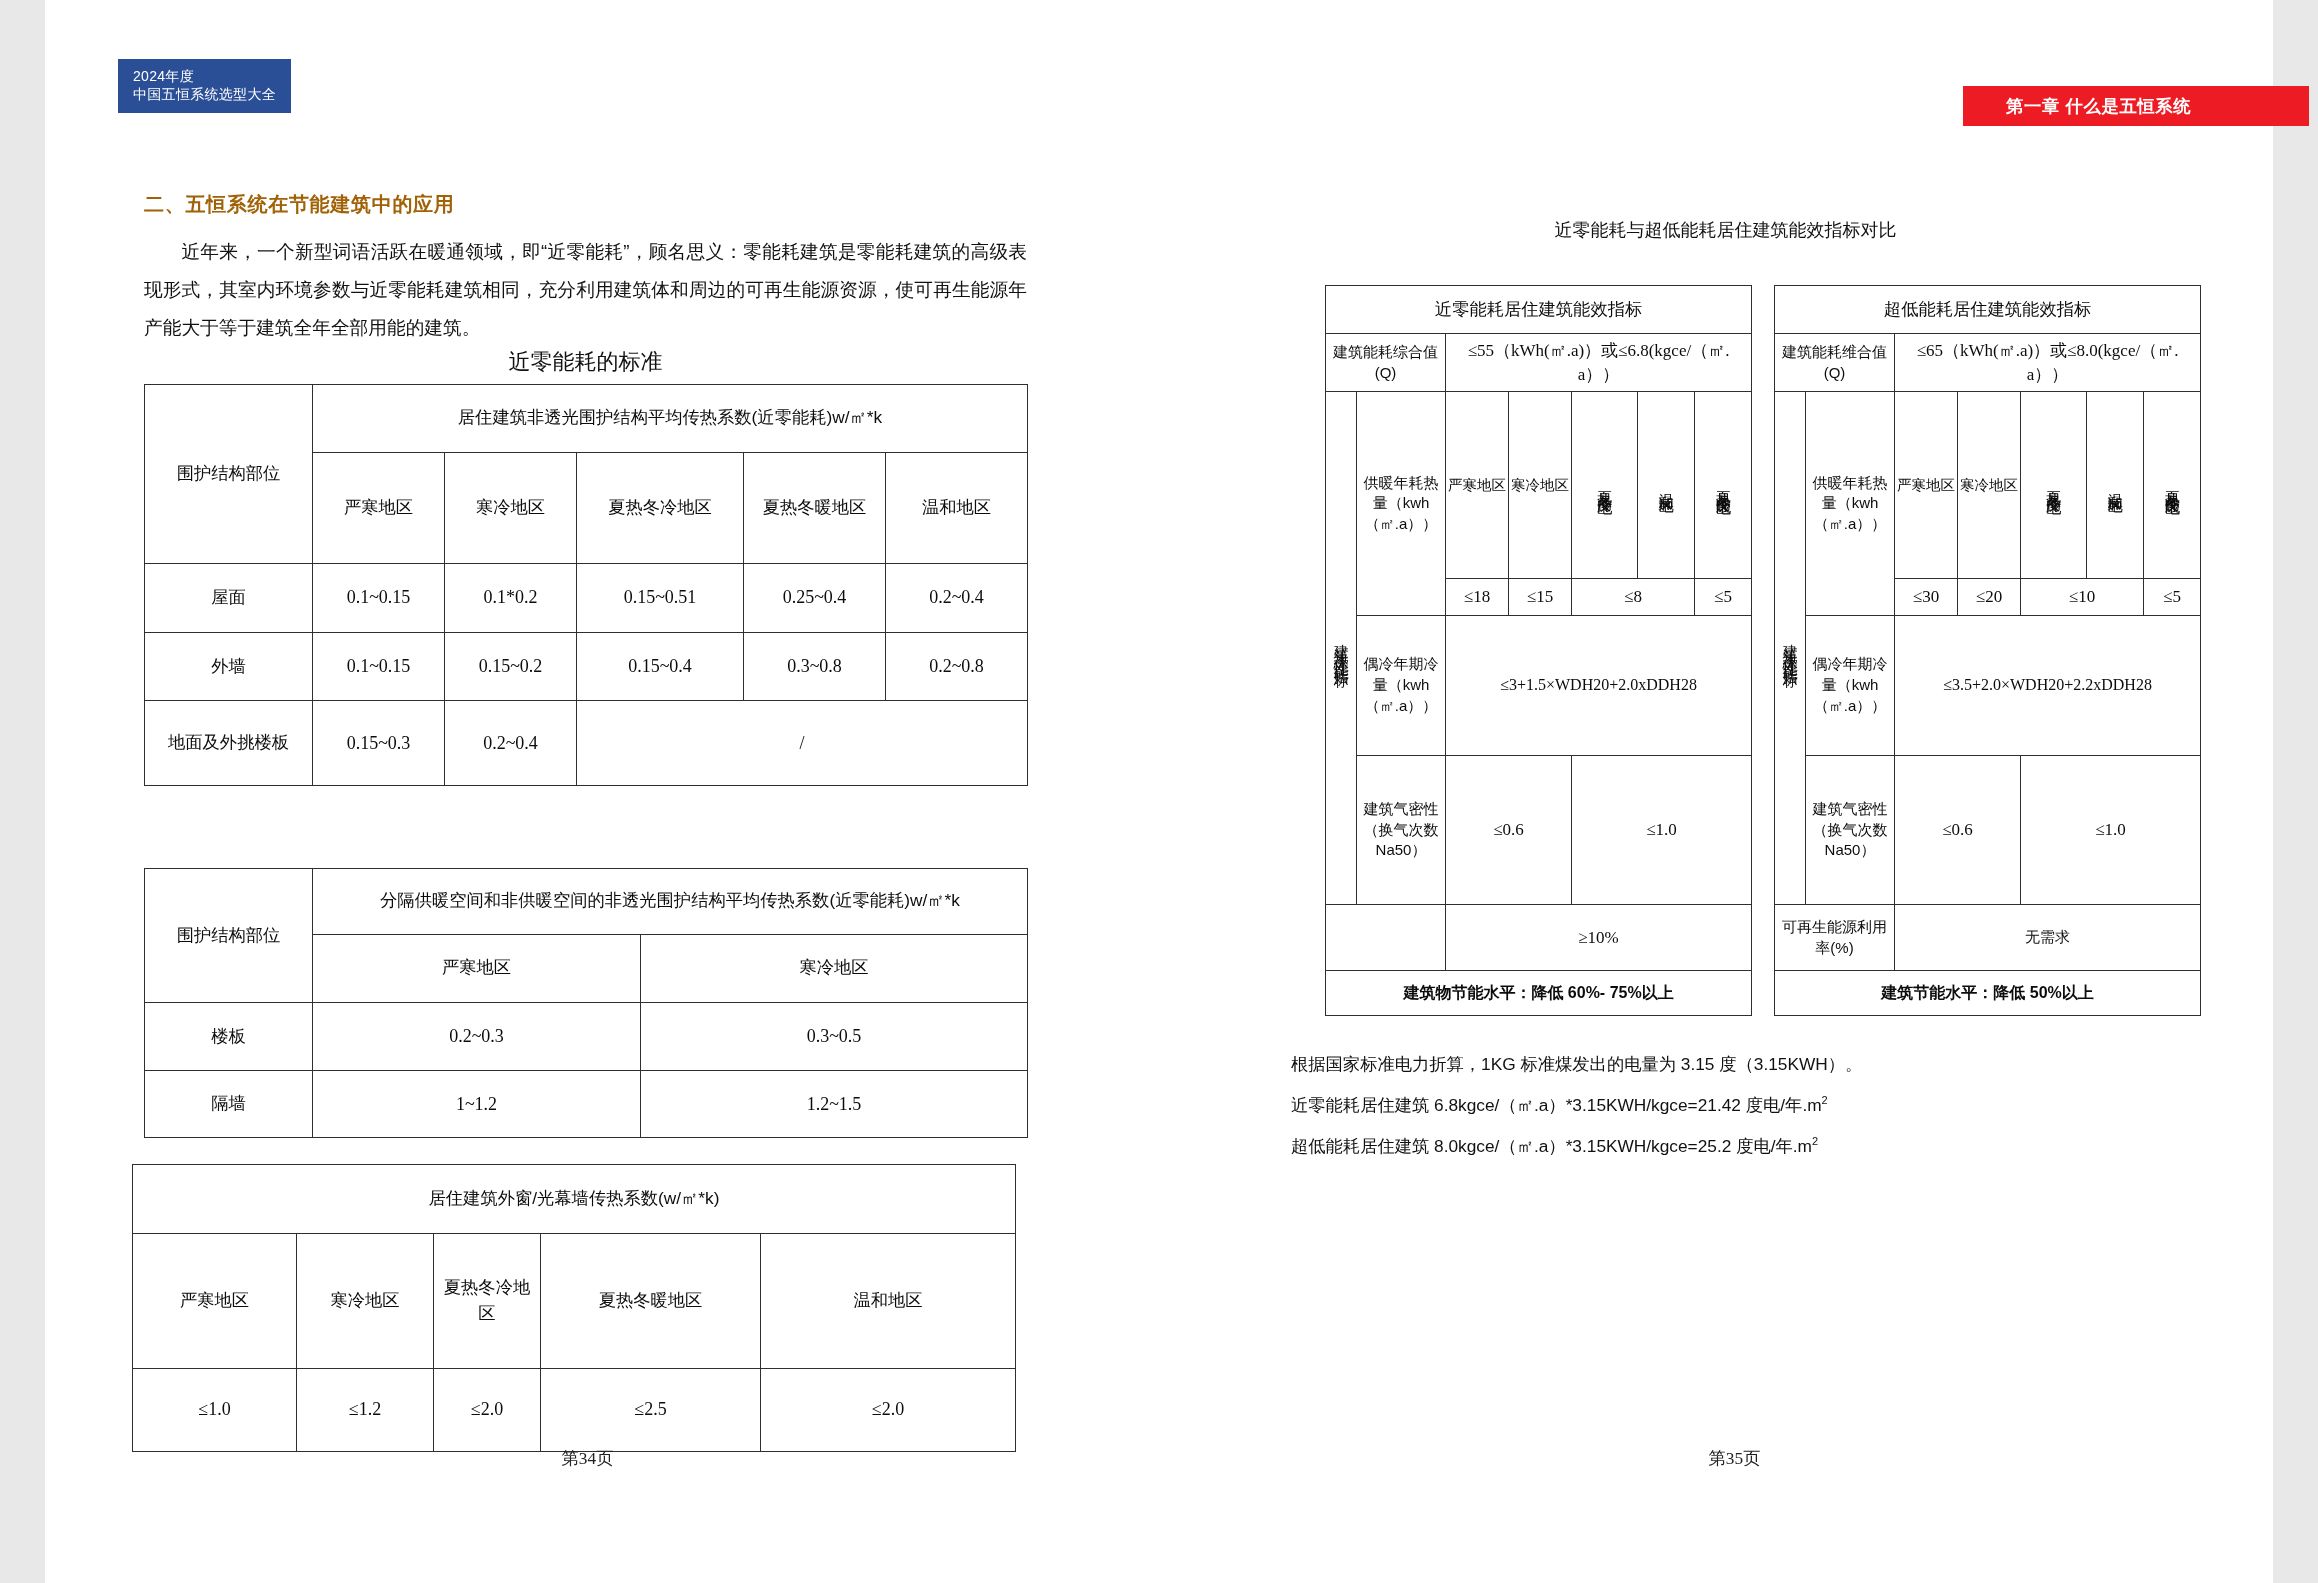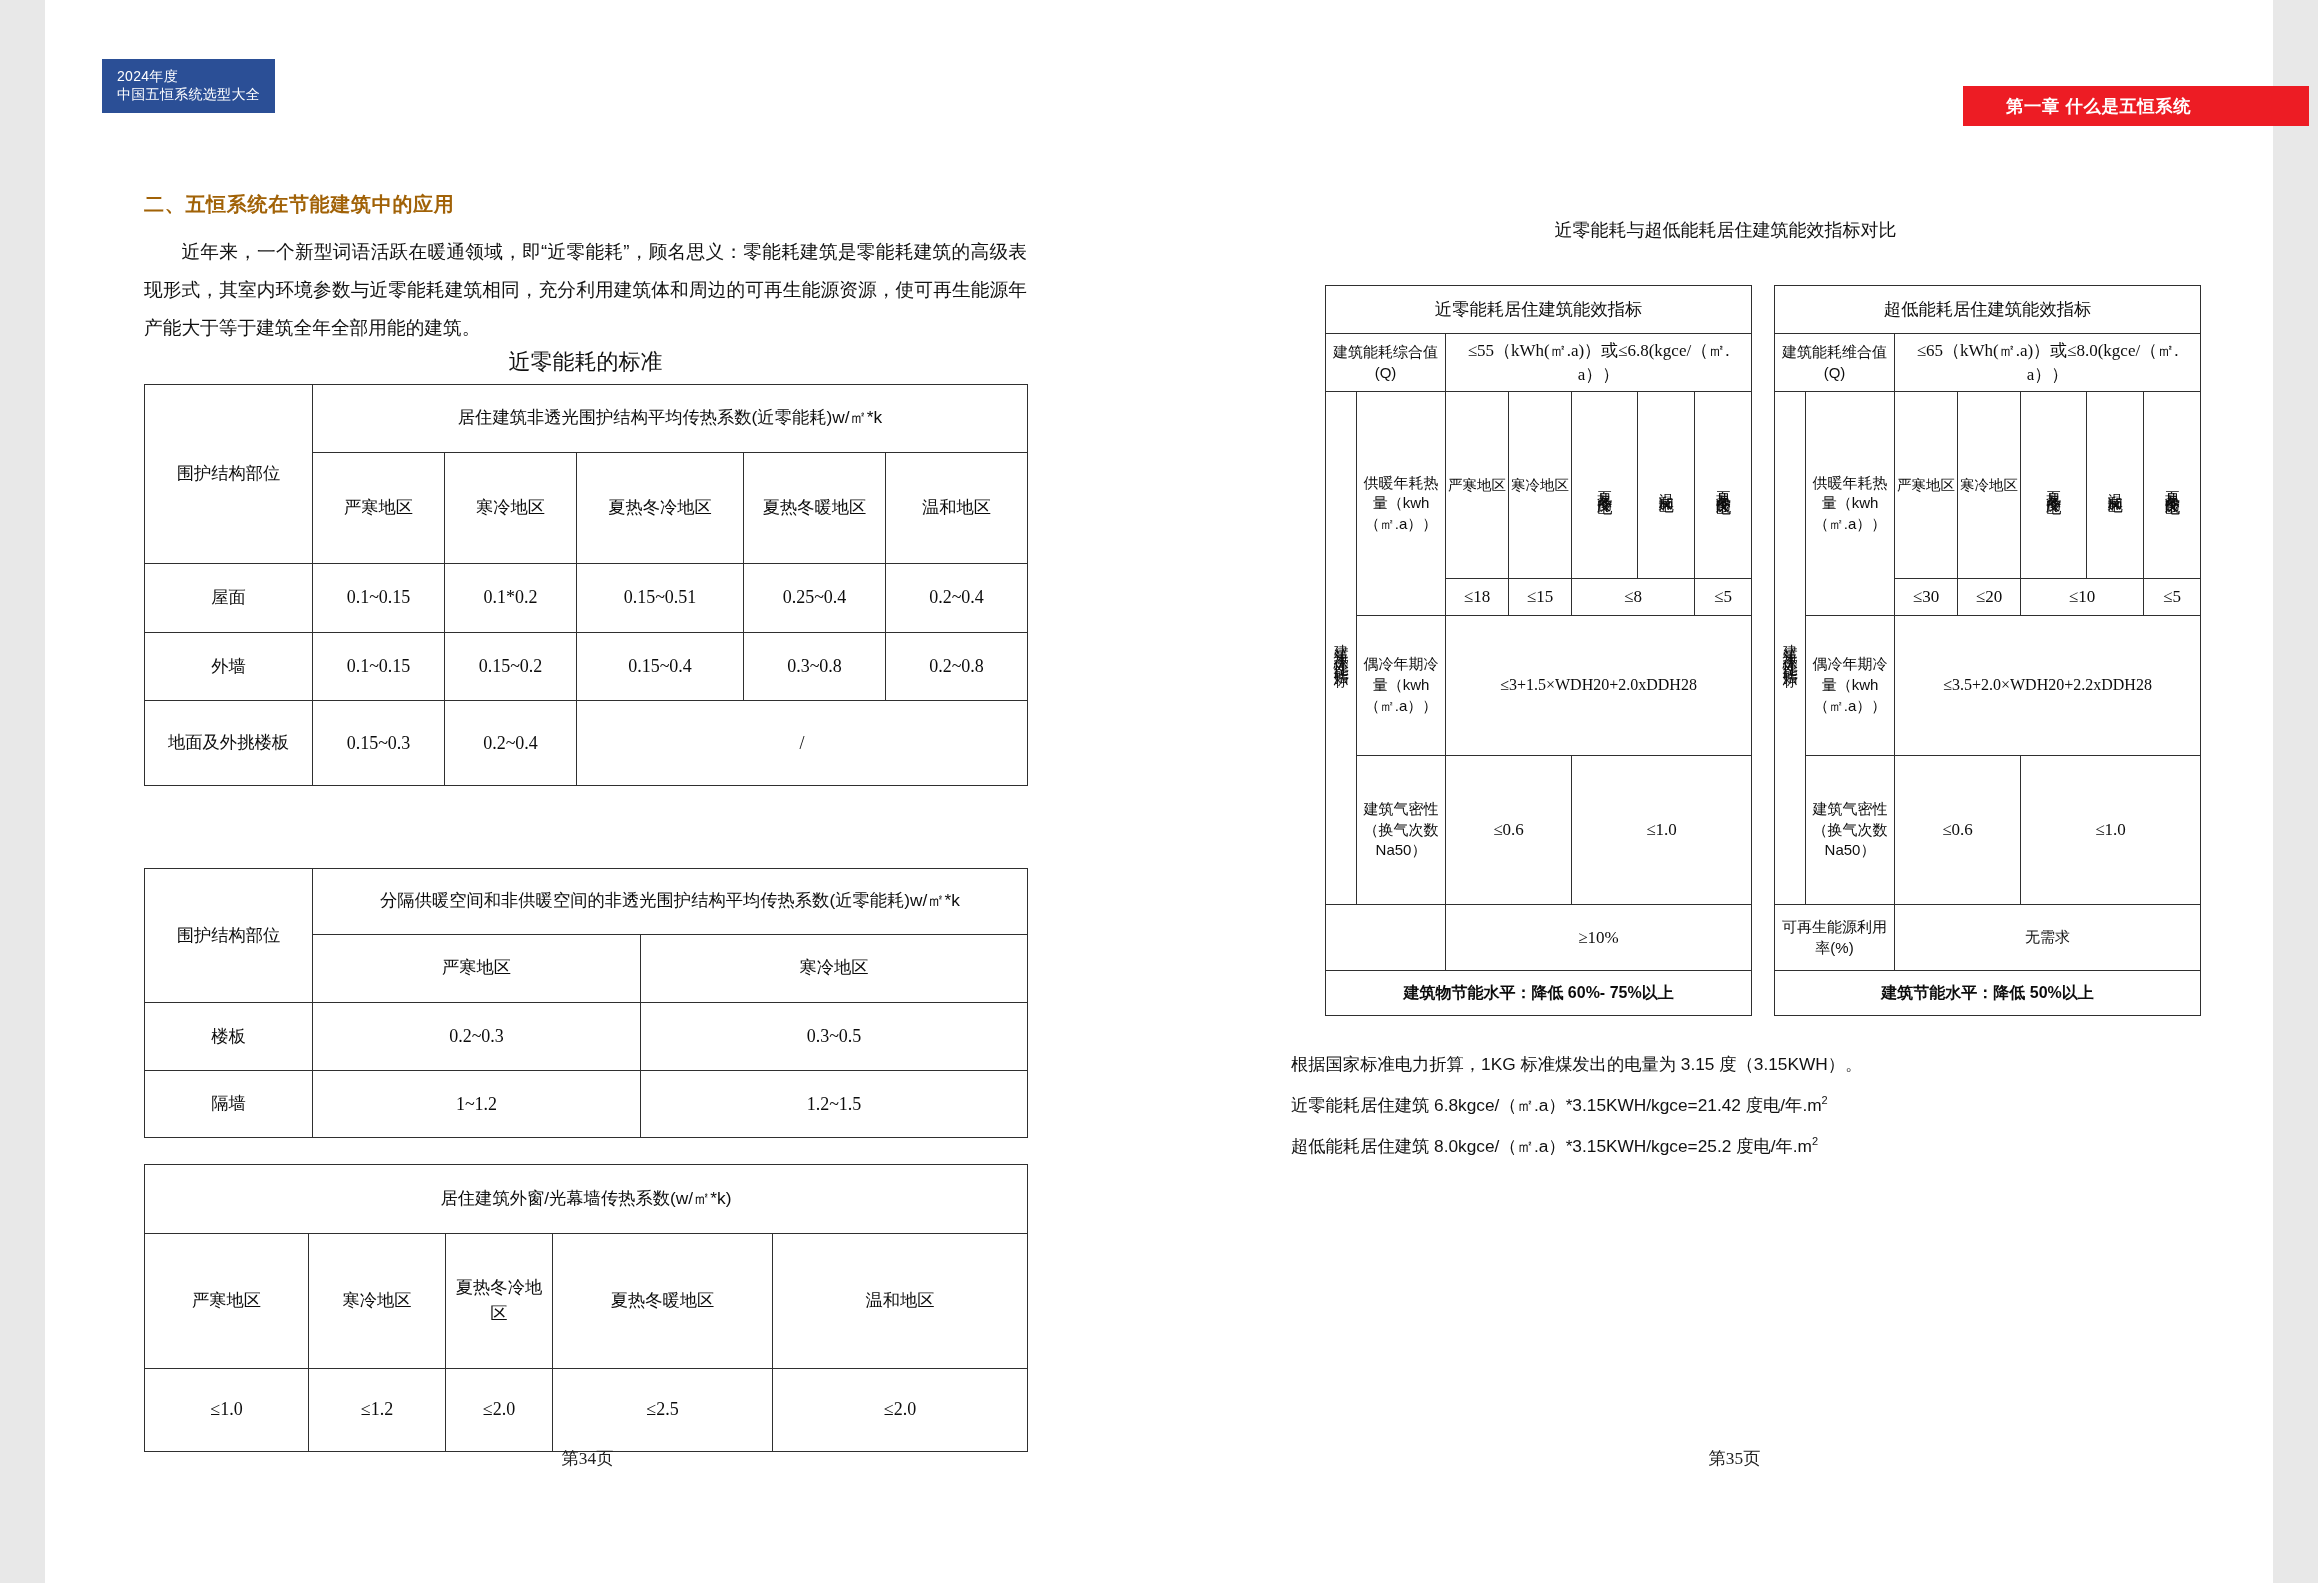--- a/index.html
+++ b/index.html
@@ -13,21 +13,21 @@
     position:relative;width:2319px;height:1584px;background:#e8e8e8;
   }
   .page{
     position:absolute;top:0;background:#ffffff;height:1584px;
   }
   .page-left{left:45px;width:1114px;}
   .page-right{left:1159px;width:1114px;}
 
   
   .logo-block{
-    position:absolute;left:102px;top:59px;
+    position:absolute;left:118px;top:59px;
     display:flex;align-items:flex-start;
   }
   .logo-box{
     background:#2b4f96;color:#fff;
     padding:7.6px 15px 9.7px 15px;
     line-height:1.32;
     font-size:14px;
     letter-spacing:0.3px;
   }
   .logo-bar1{width:6.2px;background:#2b4f96;margin-left:6.2px;}
@@ -214,21 +214,21 @@
         <td class="num">0.3~0.5</td>
       </tr>
       <tr>
         <td style="height:61px">隔墙</td>
         <td class="num">1~1.2</td>
         <td class="num">1.2~1.5</td>
       </tr>
     </tbody>
   </table>
 
-  <table class="doc" style="left:144px;top:1164px;width:883px;">
+  <table class="doc" style="left:132px;top:1164px;width:883px;">
     <colgroup>
       <col style="width:164px">
         <col style="width:137px">
         <col style="width:107px">
       <col style="width:220px">
         <col style="width:255px">
     </colgroup>
     <tbody>
       <tr>
         <td colspan="5" class="hd" style="height:62px">居住建筑外窗/光幕墙传热系数(w/㎡*k)</td>

